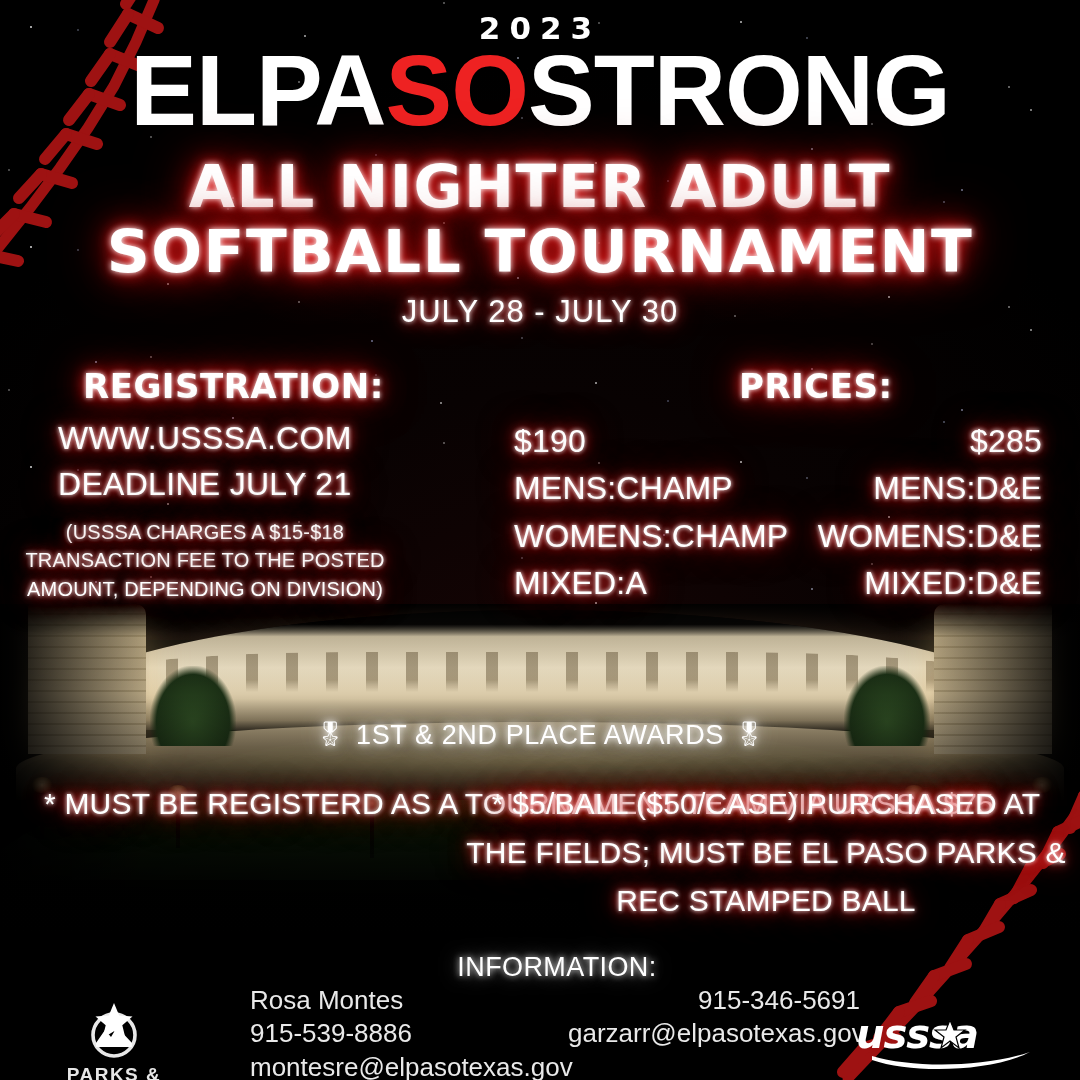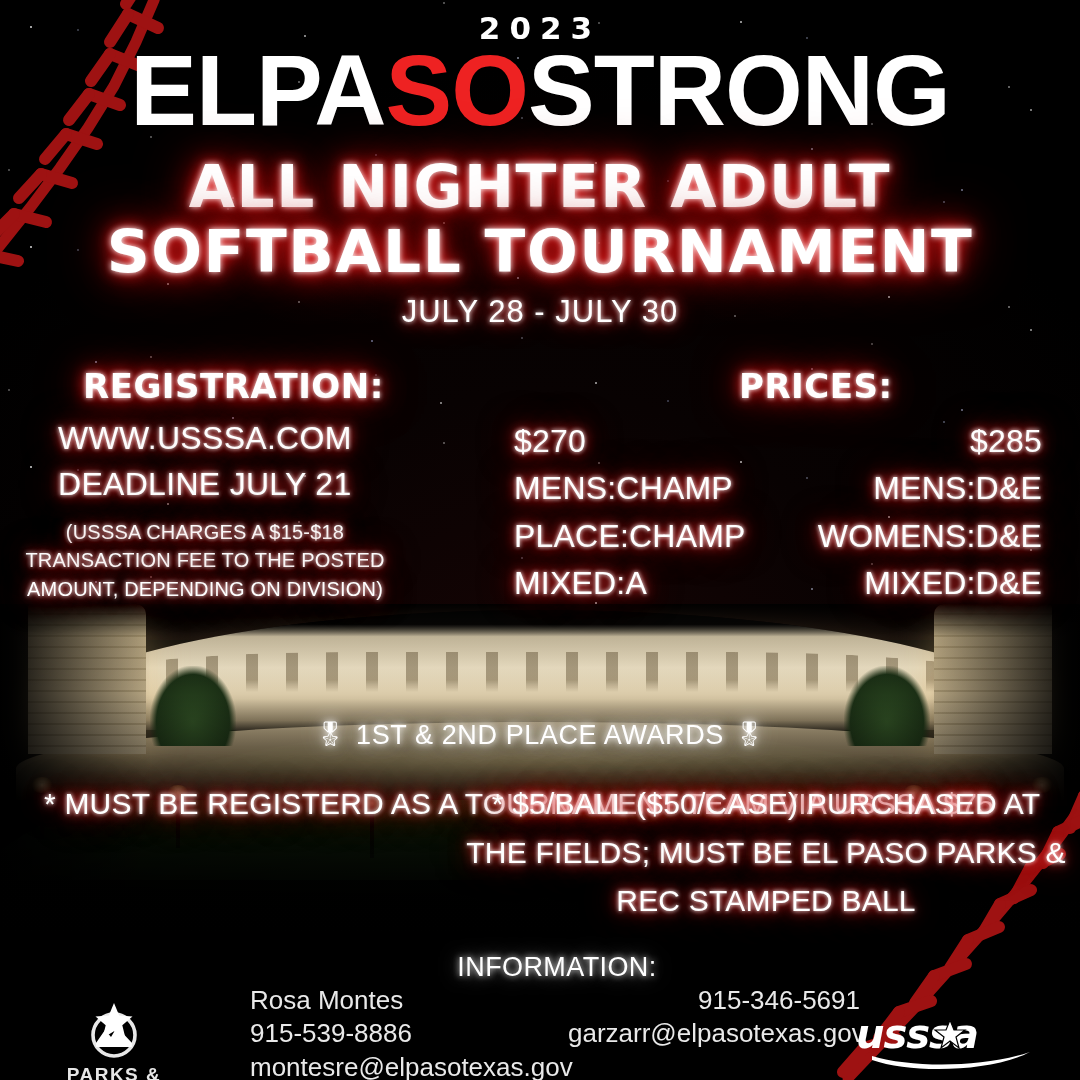--- a/index.html
+++ b/index.html
@@ -355,23 +355,23 @@
   <div class="evt-dates">JULY 28 - JULY 30</div>
 
   <div class="sec-head" id="reg-head">REGISTRATION:</div>
   <div class="reg-line glowtext" id="reg-url">WWW.USSSA.COM</div>
   <div class="reg-line glowtext" id="reg-deadline">DEADLINE JULY 21</div>
   <div class="reg-note glowtext" id="reg-note">(USSSA CHARGES A $15-$18 TRANSACTION FEE TO THE POSTED AMOUNT, DEPENDING ON DIVISION)</div>
 
   <div class="sec-head" id="price-head">PRICES:</div>
 
   <div class="price-col glowtext" id="price-left">
-    <div>$270</div>
+    <div>$190</div>
     <div>MENS:CHAMP</div>
-    <div>PLACE:CHAMP</div>
+    <div>WOMENS:CHAMP</div>
     <div>MIXED:A</div>
   </div>
   <div class="glowtext" id="price-open">(OPEN)</div>
 
   <div class="price-col glowtext" id="price-right">
     <div>$285</div>
     <div>MENS:D&amp;E</div>
     <div>WOMENS:D&amp;E</div>
     <div>MIXED:D&amp;E</div>
   </div>

